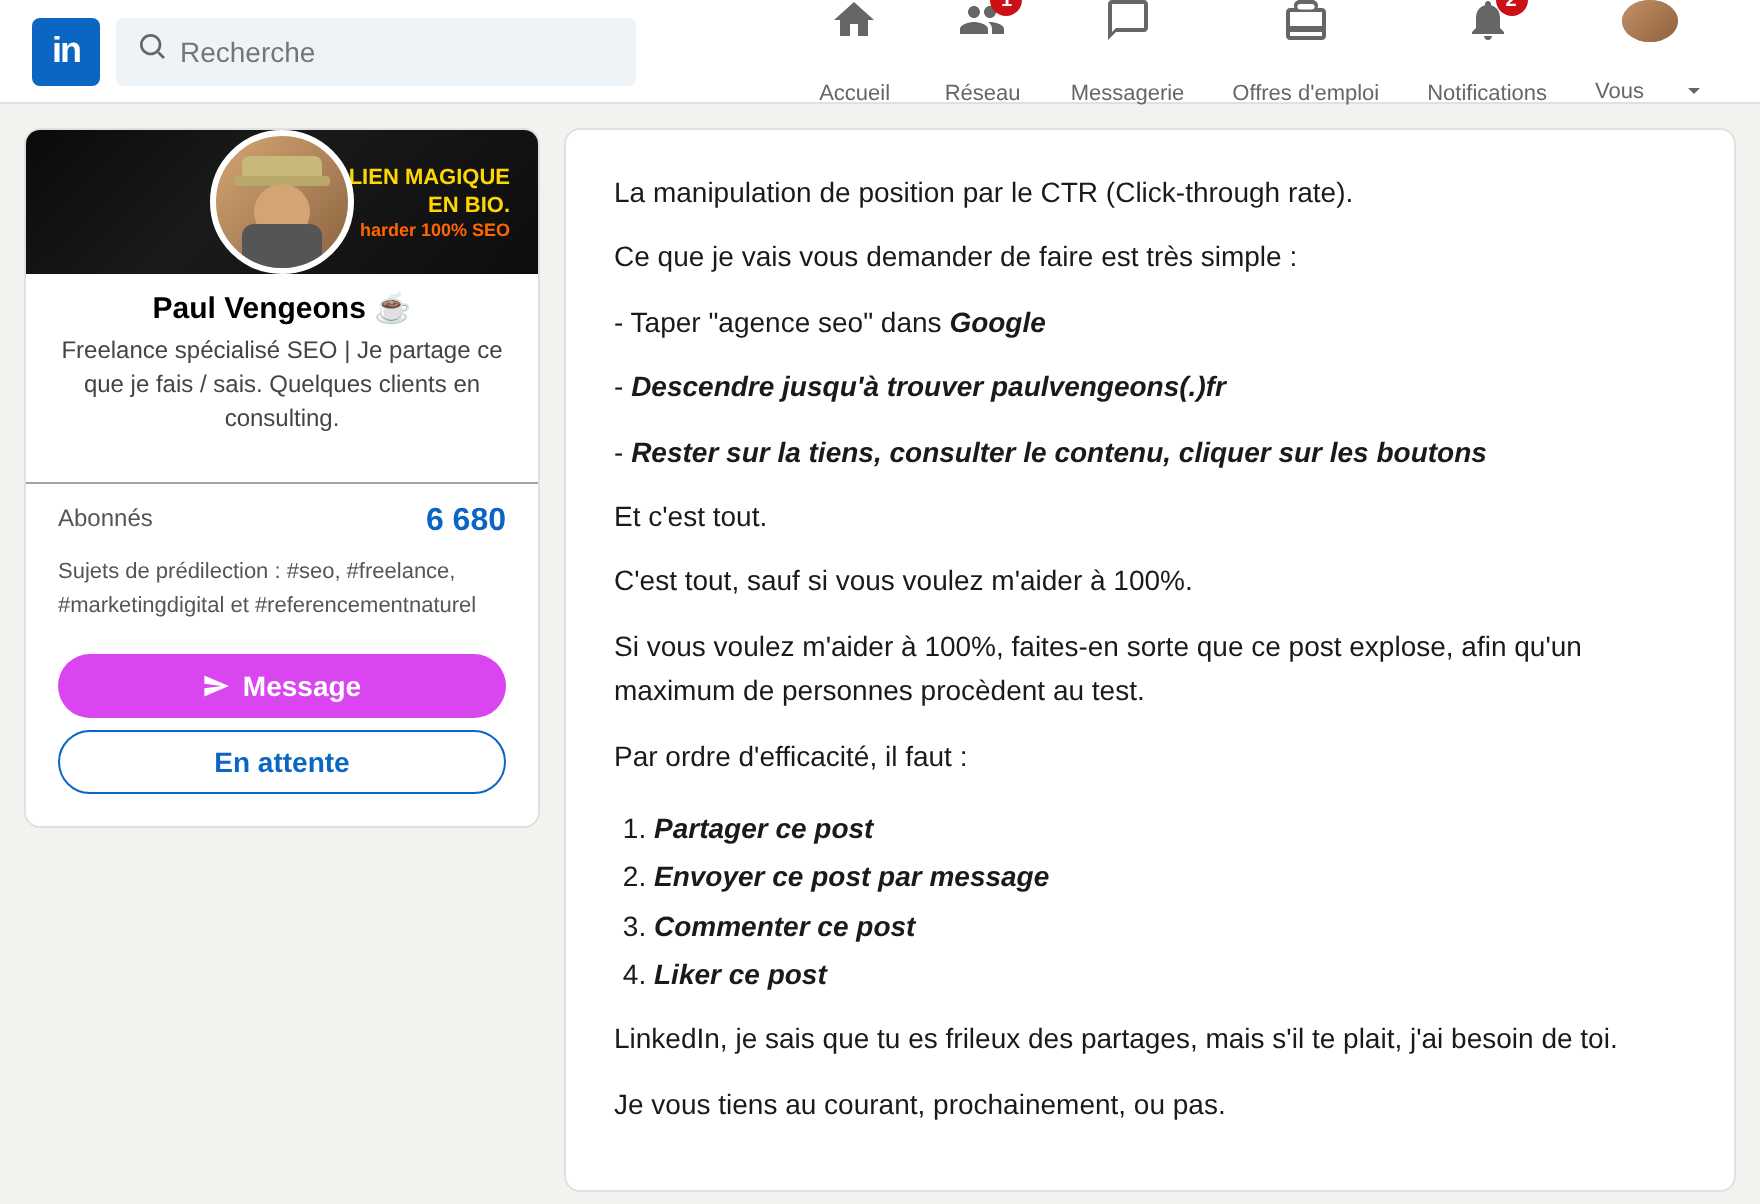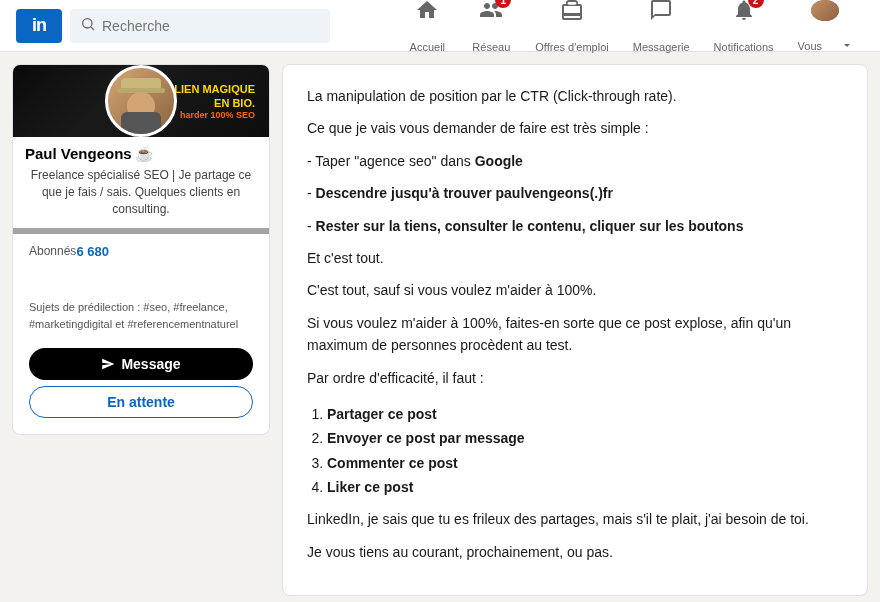--- a/index.html
+++ b/index.html
@@ -18,21 +18,21 @@
       height: 52px;
       display: flex;
       align-items: center;
       padding: 0 16px;
       position: fixed;
       top: 0; left: 0; right: 0;
       z-index: 100;
       width: 880px;
     }
     .linkedin-logo {
-      width: 46px;
+      width: 34px;
       height: 34px;
       background: #0a66c2;
       border-radius: 4px;
       display: flex;
       align-items: center;
       justify-content: center;
       color: #fff;
       font-weight: 900;
       font-size: 18px;
       letter-spacing: -1px;
@@ -205,63 +205,62 @@
       width: 40px;
       height: 24px;
       background: #555;
       border-radius: 6px 6px 0 0;
       position: absolute;
       bottom: 0;
       left: 5px;
     }
 
     .profile-name {
-      text-align: left;
+      text-align: center;
       font-size: 15px;
       font-weight: 700;
       color: #000;
       margin-top: 8px;
       padding: 0 12px;
     }
     .profile-bio {
       text-align: center;
       font-size: 12px;
       color: #444;
       padding: 4px 16px 0;
       line-height: 1.4;
     }
     .profile-stats {
       display: flex;
-      justify-content: flex-start;
+      justify-content: space-between;
       padding: 10px 16px 4px;
-      border-top: 6px solid #a3a3a3;
-      margin-top: 11px;
+      border-top: 1px solid #a3a3a3;
+      margin-top: 24px;
     }
     .stat-label {
       font-size: 12px;
       color: #555;
     }
     .stat-value {
-      font-size: 13px;
+      font-size: 16px;
       font-weight: 700;
       color: #0a66c2;
     }
     .profile-tags {
       padding: 4px 16px 8px;
       font-size: 11px;
       color: #555;
       line-height: 1.5;
-      margin-top: 32px;
     }
     .btn-message {
       display: flex;
       align-items: center;
       justify-content: center;
       gap: 6px;
-      background: #000000;
+      background: #d946ef;
       color: #fff;
       border: none;
       border-radius: 20px;
       padding: 8px 20px;
       font-size: 14px;
       font-weight: 600;
       cursor: pointer;
       margin: 8px 16px 6px;
       width: calc(100% - 32px);
     }
@@ -297,21 +296,21 @@
       color: #1a1a1a;
       max-height: 540px;
       overflow: hidden;
     }
     .post-card p {
       margin-bottom: 10px;
     }
     .post-card p:last-child {
       margin-bottom: 12px;
     }
-    .post-card .bold { font-weight: 700; }
+    .post-card .bold { font-weight: 700; font-style: italic; }
     .ordered-list {
       margin: 14px 0 10px 0;
       padding-left: 4px;
     }
     .ordered-list li {
       margin-bottom: 2px;
     }
   </style>
 </head>
 <body>
@@ -344,33 +343,33 @@
           <path d="M16 11c1.66 0 2.99-1.34 2.99-3S17.66 5 16 5c-1.66 0-3 1.34-3 3s1.34 3 3 3zm-8 0c1.66 0 2.99-1.34 2.99-3S9.66 5 8 5C6.34 5 5 6.34 5 8s1.34 3 3 3zm0 2c-2.33 0-7 1.17-7 3.5V19h14v-2.5c0-2.33-4.67-3.5-7-3.5zm8 0c-.29 0-.62.02-.97.05 1.16.84 1.97 1.97 1.97 3.45V19h6v-2.5c0-2.33-4.67-3.5-7-3.5z"></path>
         </svg>
         <span class="badge">1</span>
       </div>
       <span class="nav-label">Réseau</span>
     </div>
 
     <div class="nav-item">
       <div class="nav-icon">
         <svg width="24" height="24" viewBox="0 0 24 24" fill="#666">
+          <path d="M20 2H4c-1.1 0-2 .9-2 2v18l4-4h14c1.1 0 2-.9 2-2V4c0-1.1-.9-2-2-2zm0 14H6l-2 2V4h16v12z"></path>
+        </svg>
+      </div>
+      <span class="nav-label">Messagerie</span>
+    </div>
+
+    <div class="nav-item">
+      <div class="nav-icon">
+        <svg width="24" height="24" viewBox="0 0 24 24" fill="#666">
           <path d="M20 6h-2.18c.07-.44.18-.88.18-1.36C18 3.28 16.72 2 15.14 2H8.86C7.28 2 6 3.28 6 4.64c0 .48.11.92.18 1.36H4c-1.1 0-2 .9-2 2v12c0 1.1.9 2 2 2h16c1.1 0 2-.9 2-2V8c0-1.1-.9-2-2-2zm-5-2c.74 0 1.36.62 1.36 1.36 0 .74-.62 1.36-1.36 1.36H9c-.74 0-1.36-.62-1.36-1.36C7.64 4.62 8.26 4 9 4h6zm5 16H4v-2h16v2zm0-5H4V8h16v7z"></path>
         </svg>
       </div>
       <span class="nav-label">Offres d'emploi</span>
-    </div>
-
-    <div class="nav-item">
-      <div class="nav-icon">
-        <svg width="24" height="24" viewBox="0 0 24 24" fill="#666">
-          <path d="M20 2H4c-1.1 0-2 .9-2 2v18l4-4h14c1.1 0 2-.9 2-2V4c0-1.1-.9-2-2-2zm0 14H6l-2 2V4h16v12z"></path>
-        </svg>
-      </div>
-      <span class="nav-label">Messagerie</span>
     </div>
 
     <div class="nav-item">
       <div class="nav-icon" style="position:relative">
         <svg width="24" height="24" viewBox="0 0 24 24" fill="#666">
           <path d="M12 22c1.1 0 2-.9 2-2h-4c0 1.1.9 2 2 2zm6-6v-5c0-3.07-1.64-5.64-4.5-6.32V4c0-.83-.67-1.5-1.5-1.5s-1.5.67-1.5 1.5v.68C7.63 5.36 6 7.92 6 11v5l-2 2v1h16v-1l-2-2z"></path>
         </svg>
         <span class="badge">2</span>
       </div>
       <span class="nav-label">Notifications</span>

